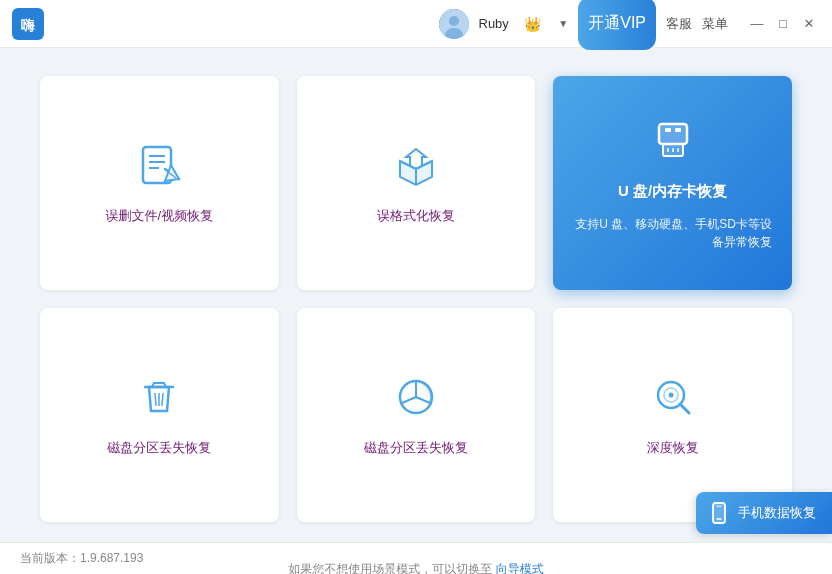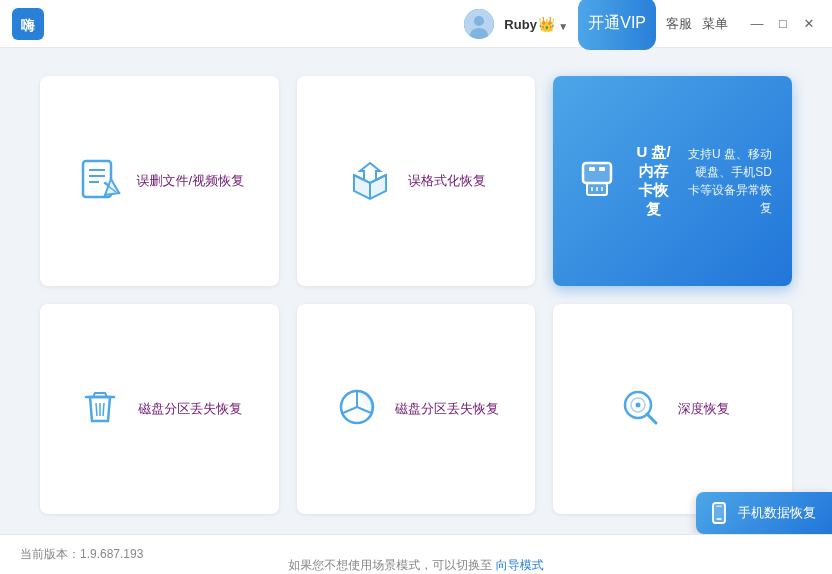--- a/index.html
+++ b/index.html
@@ -53,23 +53,22 @@
       justify-content: center;
       overflow: hidden;
     }
     .user-avatar svg { width: 30px; height: 30px; }
     .user-name {
       font-size: 13px;
       color: #333;
     }
     .user-controls {
       display: flex;
-      align-items: flex-end;
-      gap: 2px;
-      font-weight: bold;
+      align-items: center;
+      gap: 16px;
     }
     .crown-icon { font-size: 14px; color: #f5a623; }
     .dropdown-arrow { font-size: 10px; color: #666; }
     .vip-btn {
       background: linear-gradient(90deg, #4da6e8, #2980d9);
       color: #fff;
       border: none;
       border-radius: 12px;
       padding: 16px 10px;
       font-size: 16px;
@@ -113,21 +112,21 @@
       grid-template-columns: repeat(3, 1fr);
       grid-template-rows: repeat(2, 1fr);
       gap: 18px;
       flex: 1;
     }
 
     .card {
       background: #fff;
       border-radius: 8px;
       display: flex;
-      flex-direction: row;
+      flex-direction: column;
       align-items: center;
       justify-content: center;
       gap: 14px;
       cursor: pointer;
       transition: box-shadow 0.2s;
       box-shadow: 0 1px 4px rgba(0,0,0,0.08);
       padding: 20px;
     }
     .card.active {
       background: linear-gradient(135deg, #4da6e8, #2176d9);
@@ -155,21 +154,21 @@
       text-align: center;
     }
 
     .card-icon svg {
       width: 48px;
       height: 48px;
     }
 
     
     .bottom-bar {
-      height: 40px;
+      height: 32px;
       background: #fff;
       border-top: 1px solid #e8e8e8;
       display: flex;
       align-items: center;
       padding: 0 20px;
       flex-shrink: 0;
       position: relative;
     }
     .version-text {
       font-size: 12px;

